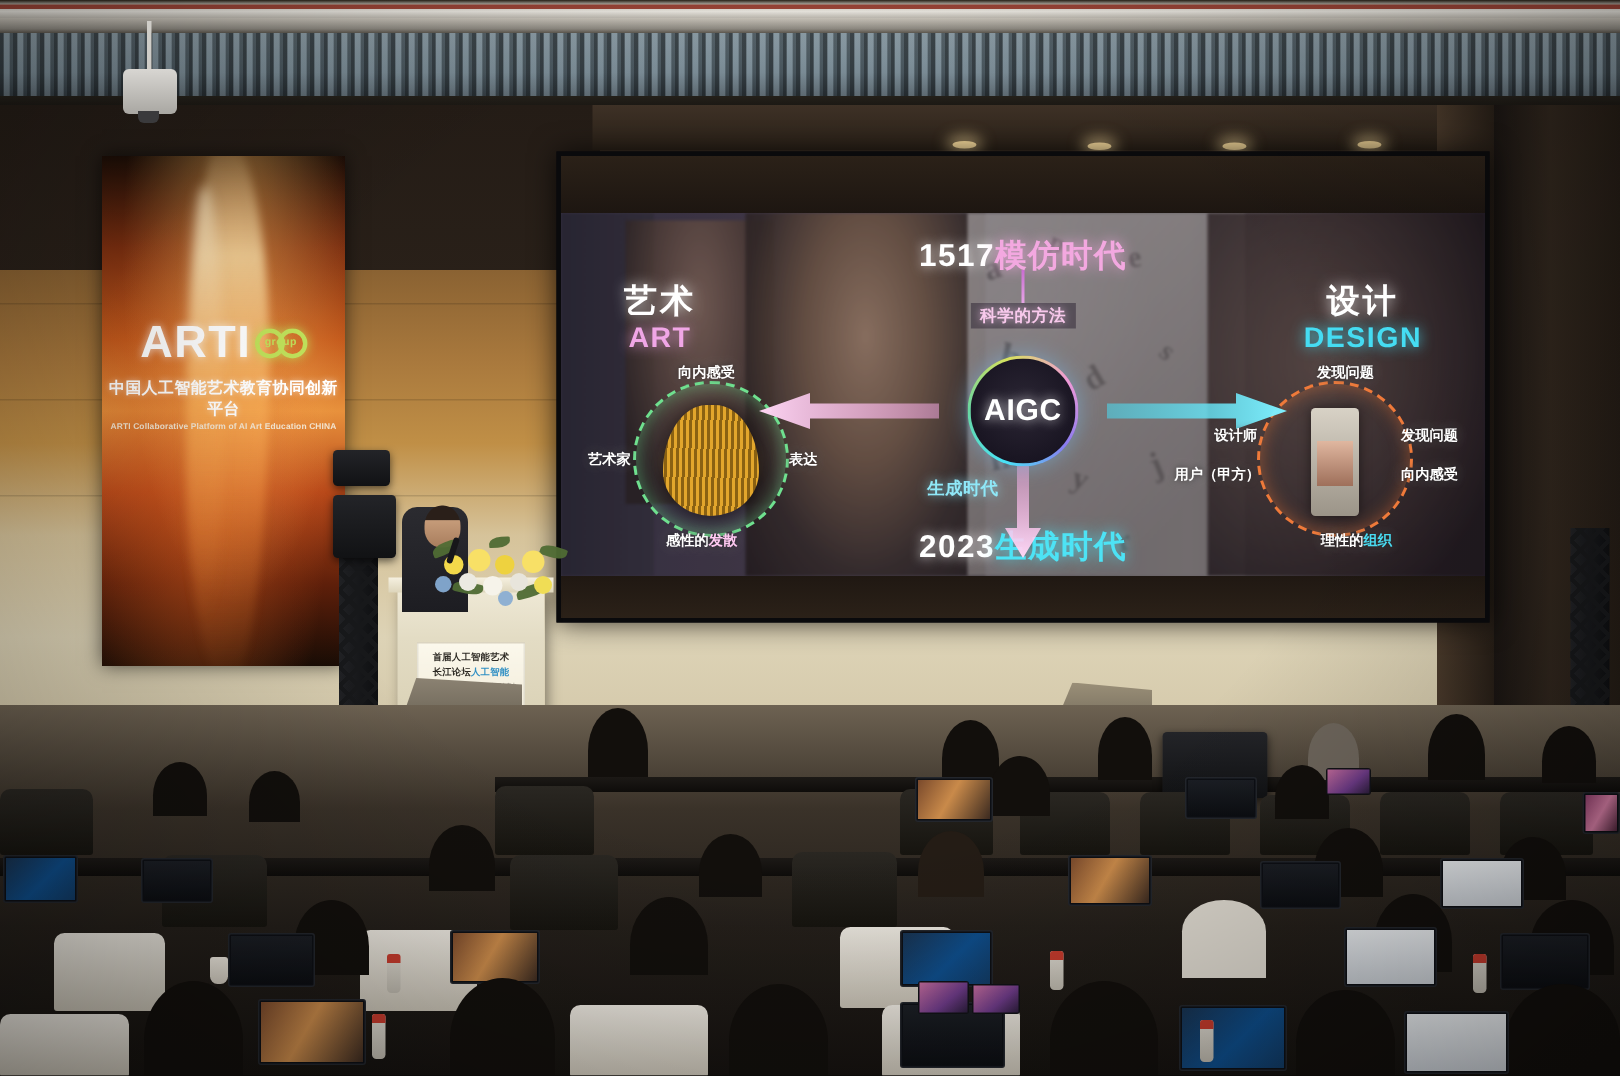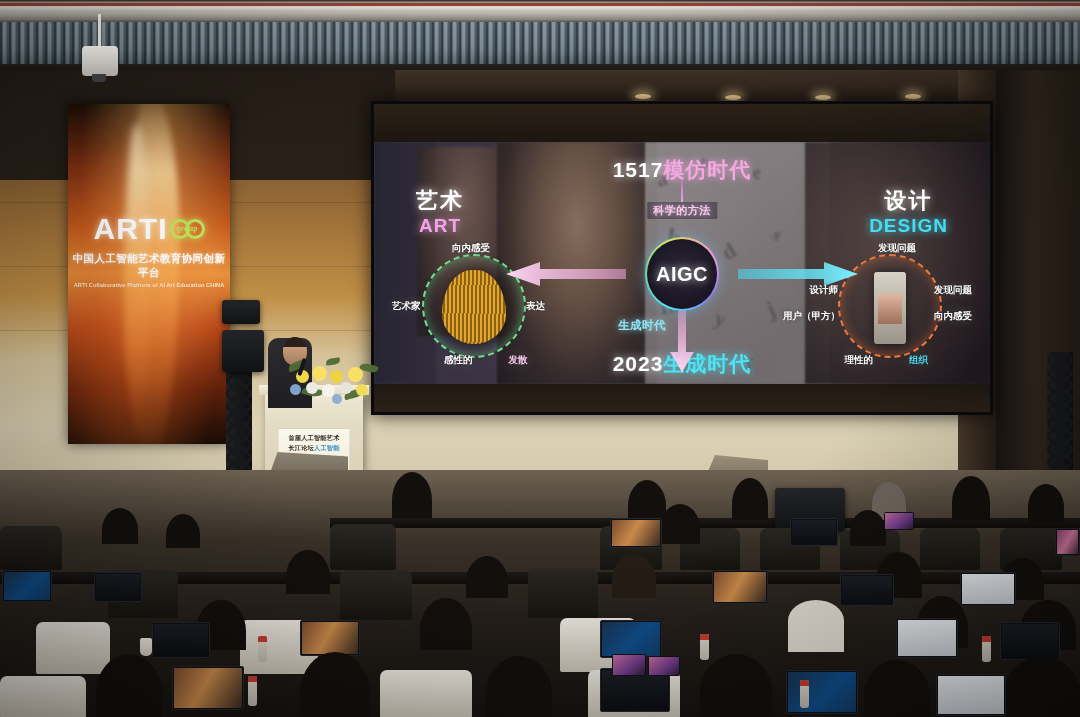--- a/index.html
+++ b/index.html
@@ -253,22 +253,22 @@
     z-index:3;
   }
   .circ.left{ left:48px; border:2.5px dashed #6fe08f; box-shadow:0 0 12px rgba(111,224,143,.5) inset;}
   .circ.right{ right:48px; border:2.5px dashed #ef7a3a; box-shadow:0 0 12px rgba(239,122,58,.45) inset;}
 
   .mini-lab{
     position:absolute; font-size:9.5px; font-weight:700; white-space:nowrap; z-index:7;
     text-shadow:0 0 5px rgba(0,0,0,.8), 0 0 8px rgba(255,255,255,.35);
   }
   .lab-w{color:#ffffff;}
-  .lab-c{color:#49dcf2;padding-left:36px;}
-  .lab-pk{color:#ffc9f2;padding-left:36px;}
+  .lab-c{color:#49dcf2;}
+  .lab-pk{color:#ffc9f2;}
 
   .corn{
     position:absolute; left:68px; top:128px; width:64px; height:74px; z-index:4;
     background:
       repeating-linear-gradient(92deg, #e2a62c 0 2px, #8a6112 2px 4px),
       linear-gradient(180deg,#f0bf4c,#b8831c);
     border-radius:46% 46% 50% 50% / 60% 60% 40% 40%;
     box-shadow:0 0 10px rgba(0,0,0,.5);
   }
   .corn-husk{

